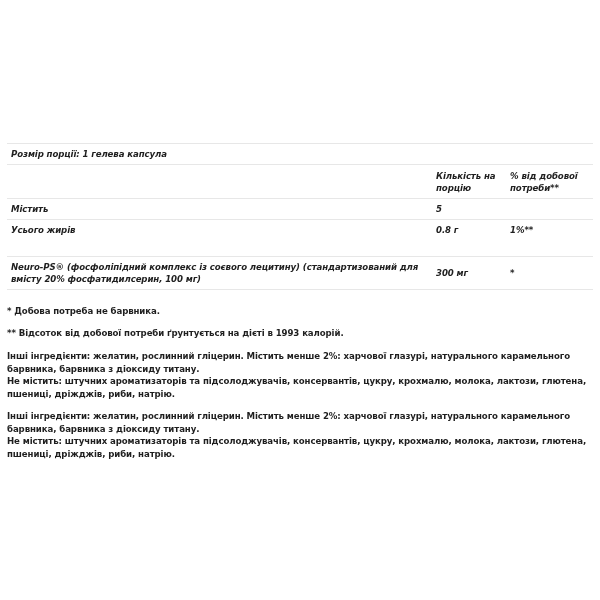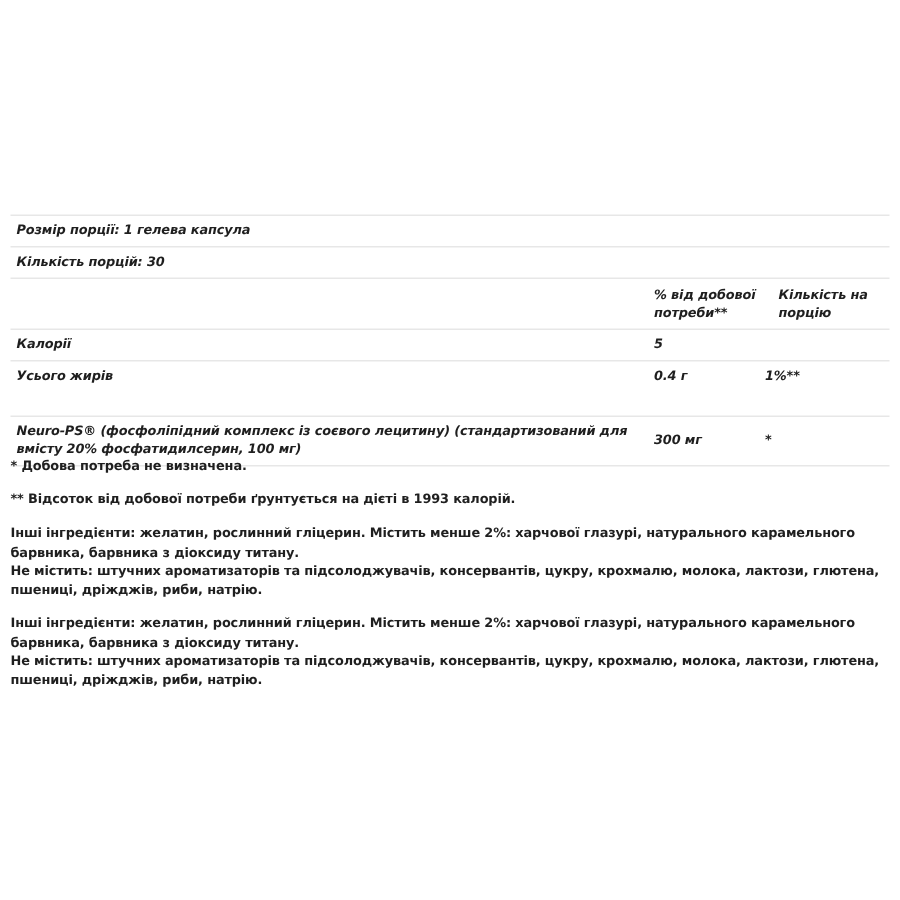--- a/index.html
+++ b/index.html
@@ -68,47 +68,44 @@
   }
   .para p { margin: 0; }
 </style>
 </head>
 <body>
 
 <div class="wrap">
   <div class="row full">
     <span>Розмір порції: 1 гелева капсула</span>
   </div>
-  <div class="row full">
-    <span>Кількість порцій: 30</span>
-  </div>
   <div class="row cells h34">
     <div class="cell c1"></div>
+    <div class="cell c2 hdr" style="padding-right:8px;">Кількість на порцію</div>
     <div class="cell c3 hdr" style="padding-right:14px;">% від добової потреби**</div>
-    <div class="cell c2 hdr" style="padding-right:8px;">Кількість на порцію</div>
   </div>
   <div class="row cells h21">
-    <div class="cell c1">Калорії</div>
+    <div class="cell c1">Містить</div>
     <div class="cell c2">5</div>
     <div class="cell c3"></div>
   </div>
   <div class="row cells h21">
     <div class="cell c1">Усього жирів</div>
-    <div class="cell c2">0.4 г</div>
+    <div class="cell c2">0.8 г</div>
     <div class="cell c3">1%**</div>
   </div>
   <div class="row cells h34 last">
     <div class="cell c1 multi" style="padding-right:6px;">Neuro-PS® (фосфоліпідний комплекс із соєвого лецитину) (стандартизований для вмісту 20% фосфатидилсерин, 100 мг)</div>
     <div class="cell c2">300 мг</div>
     <div class="cell c3">*</div>
   </div>
 </div>
 
 <div class="notes">
-  <div class="note">* Добова потреба не визначена.</div>
+  <div class="note">* Добова потреба не барвника.</div>
   <div class="note">** Відсоток від добової потреби ґрунтується на дієті в 1993 калорій.</div>
 </div>
 
 <div class="para" style="top:350px;">
   <p>Інші інгредієнти: желатин, рослинний гліцерин. Містить менше 2%: харчової глазурі, натурального карамельного барвника, барвника з діоксиду титану.</p>
   <p>Не містить: штучних ароматизаторів та підсолоджувачів, консервантів, цукру, крохмалю, молока, лактози, глютена, пшениці, дріжджів, риби, натрію.</p>
 </div>
 
 <div class="para" style="top:410px;">
   <p>Інші інгредієнти: желатин, рослинний гліцерин. Містить менше 2%: харчової глазурі, натурального карамельного барвника, барвника з діоксиду титану.</p>

